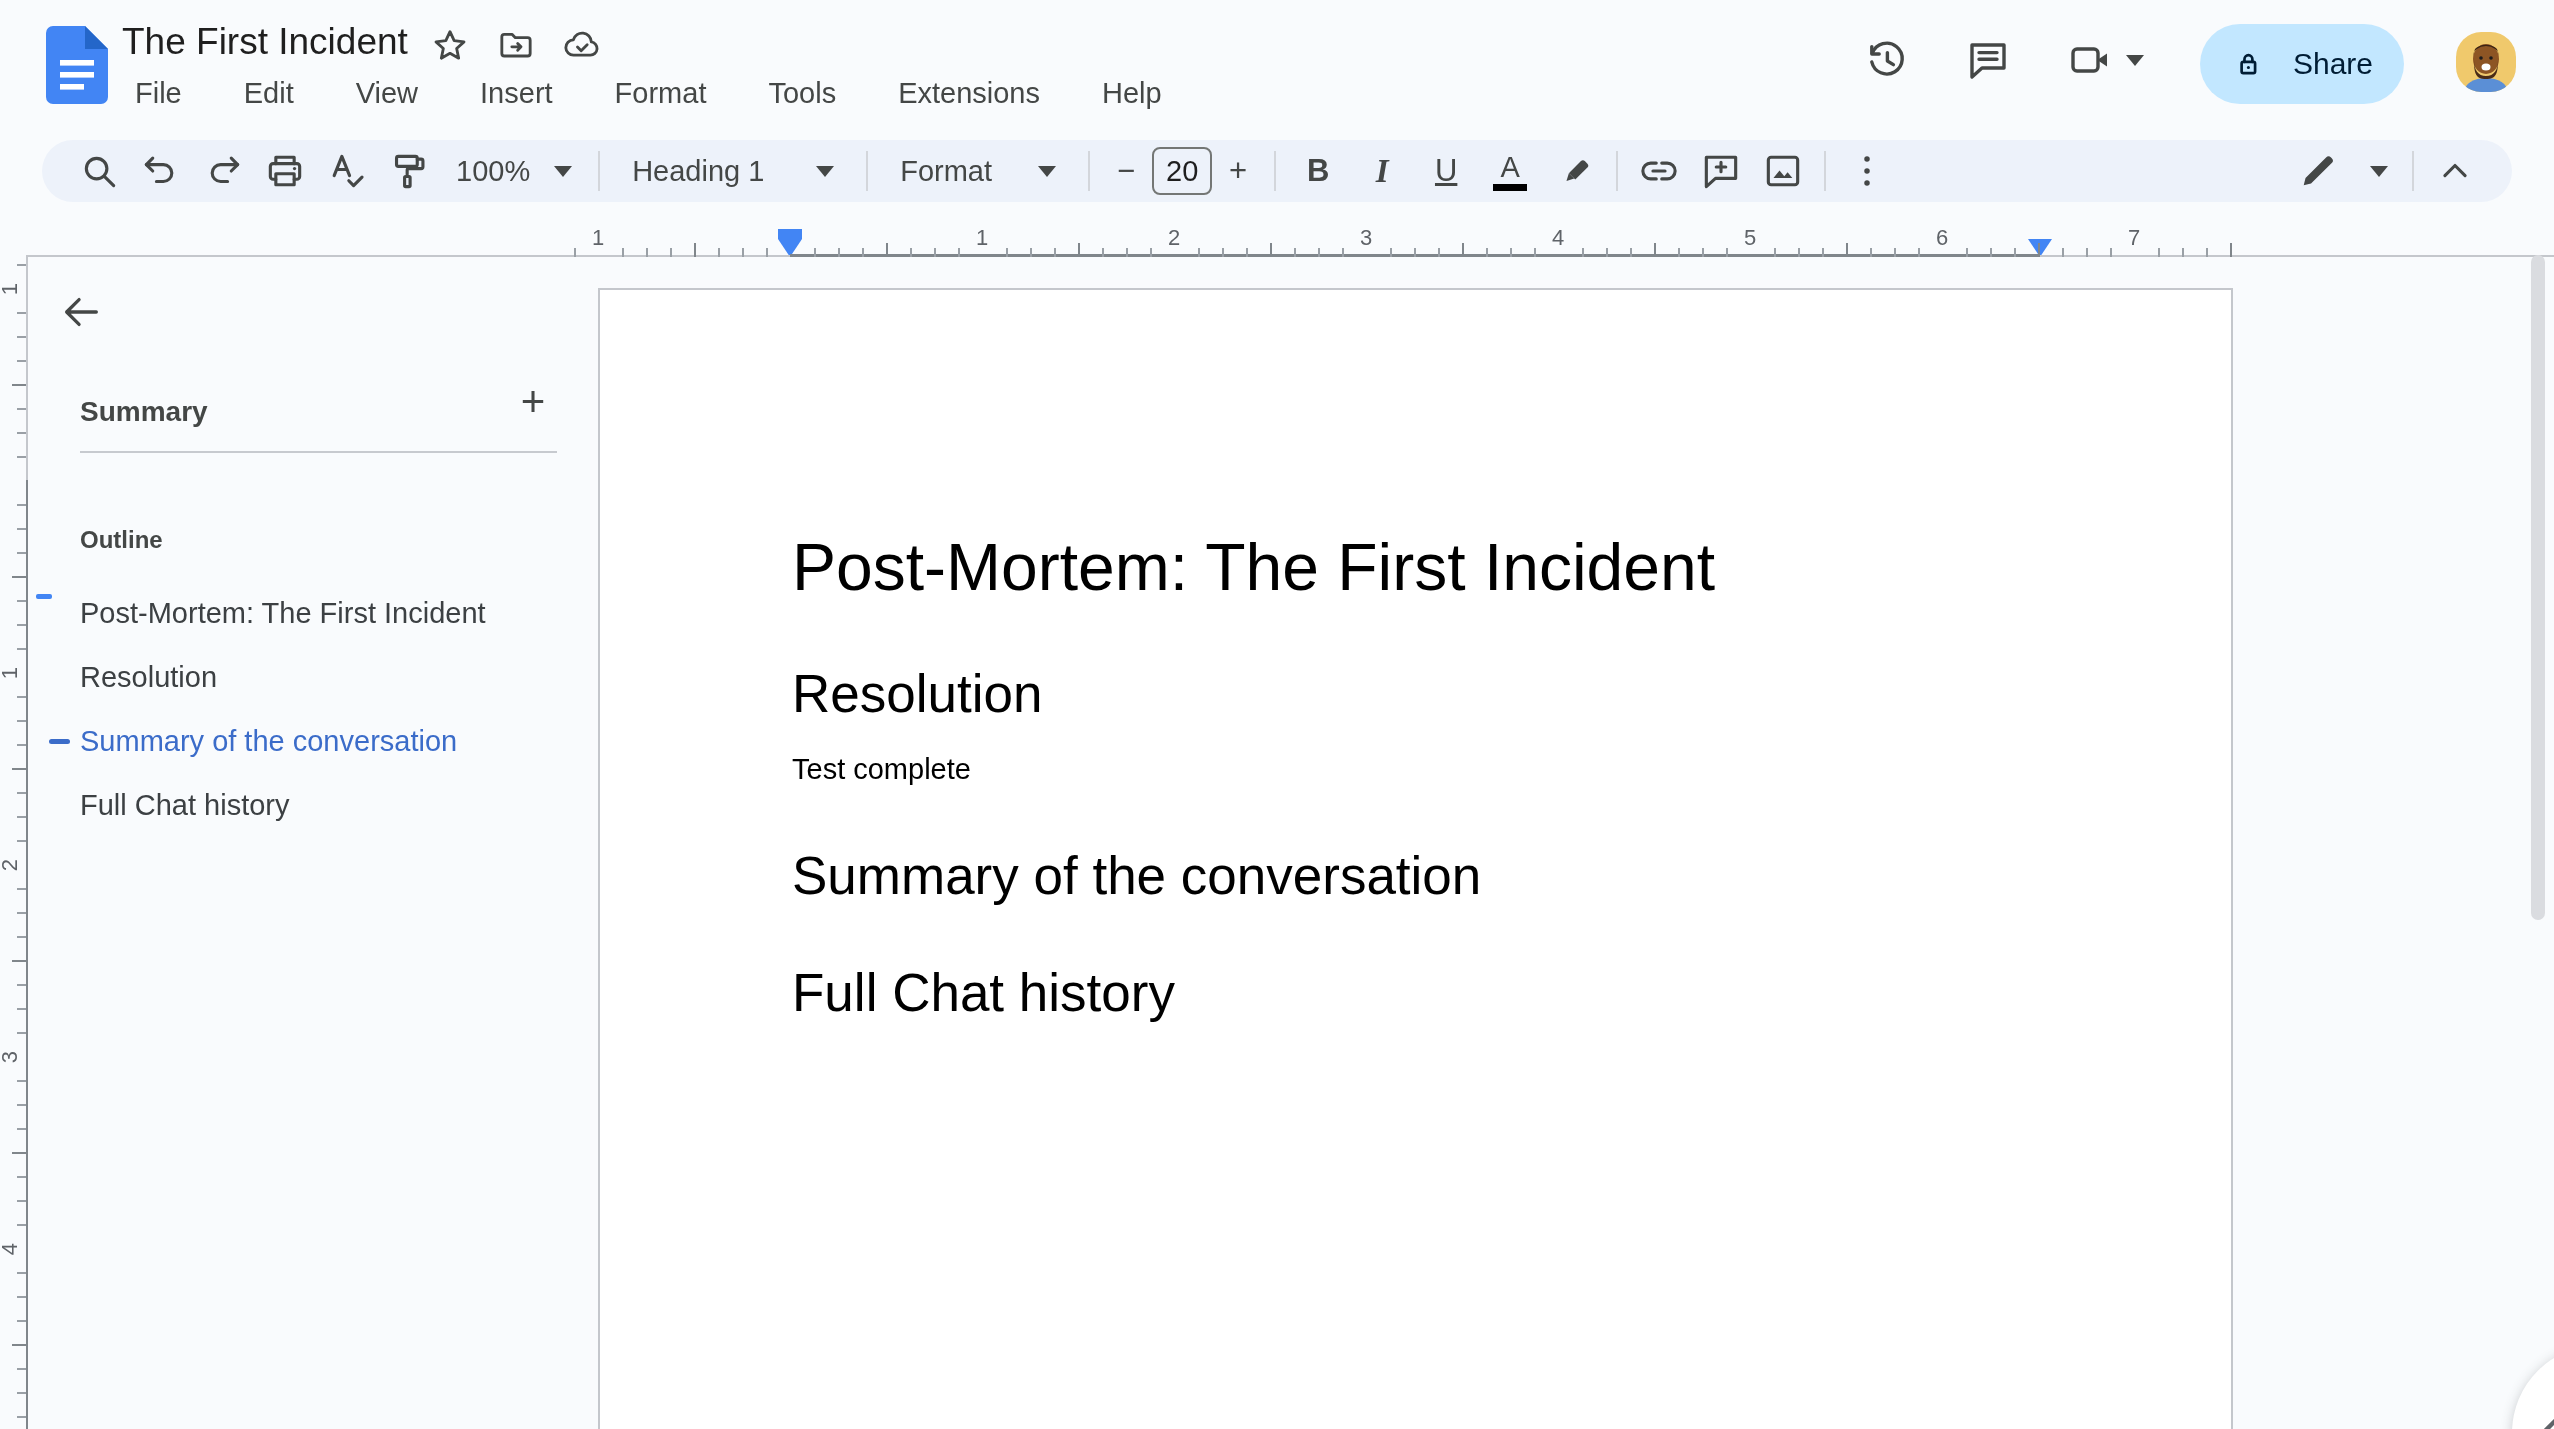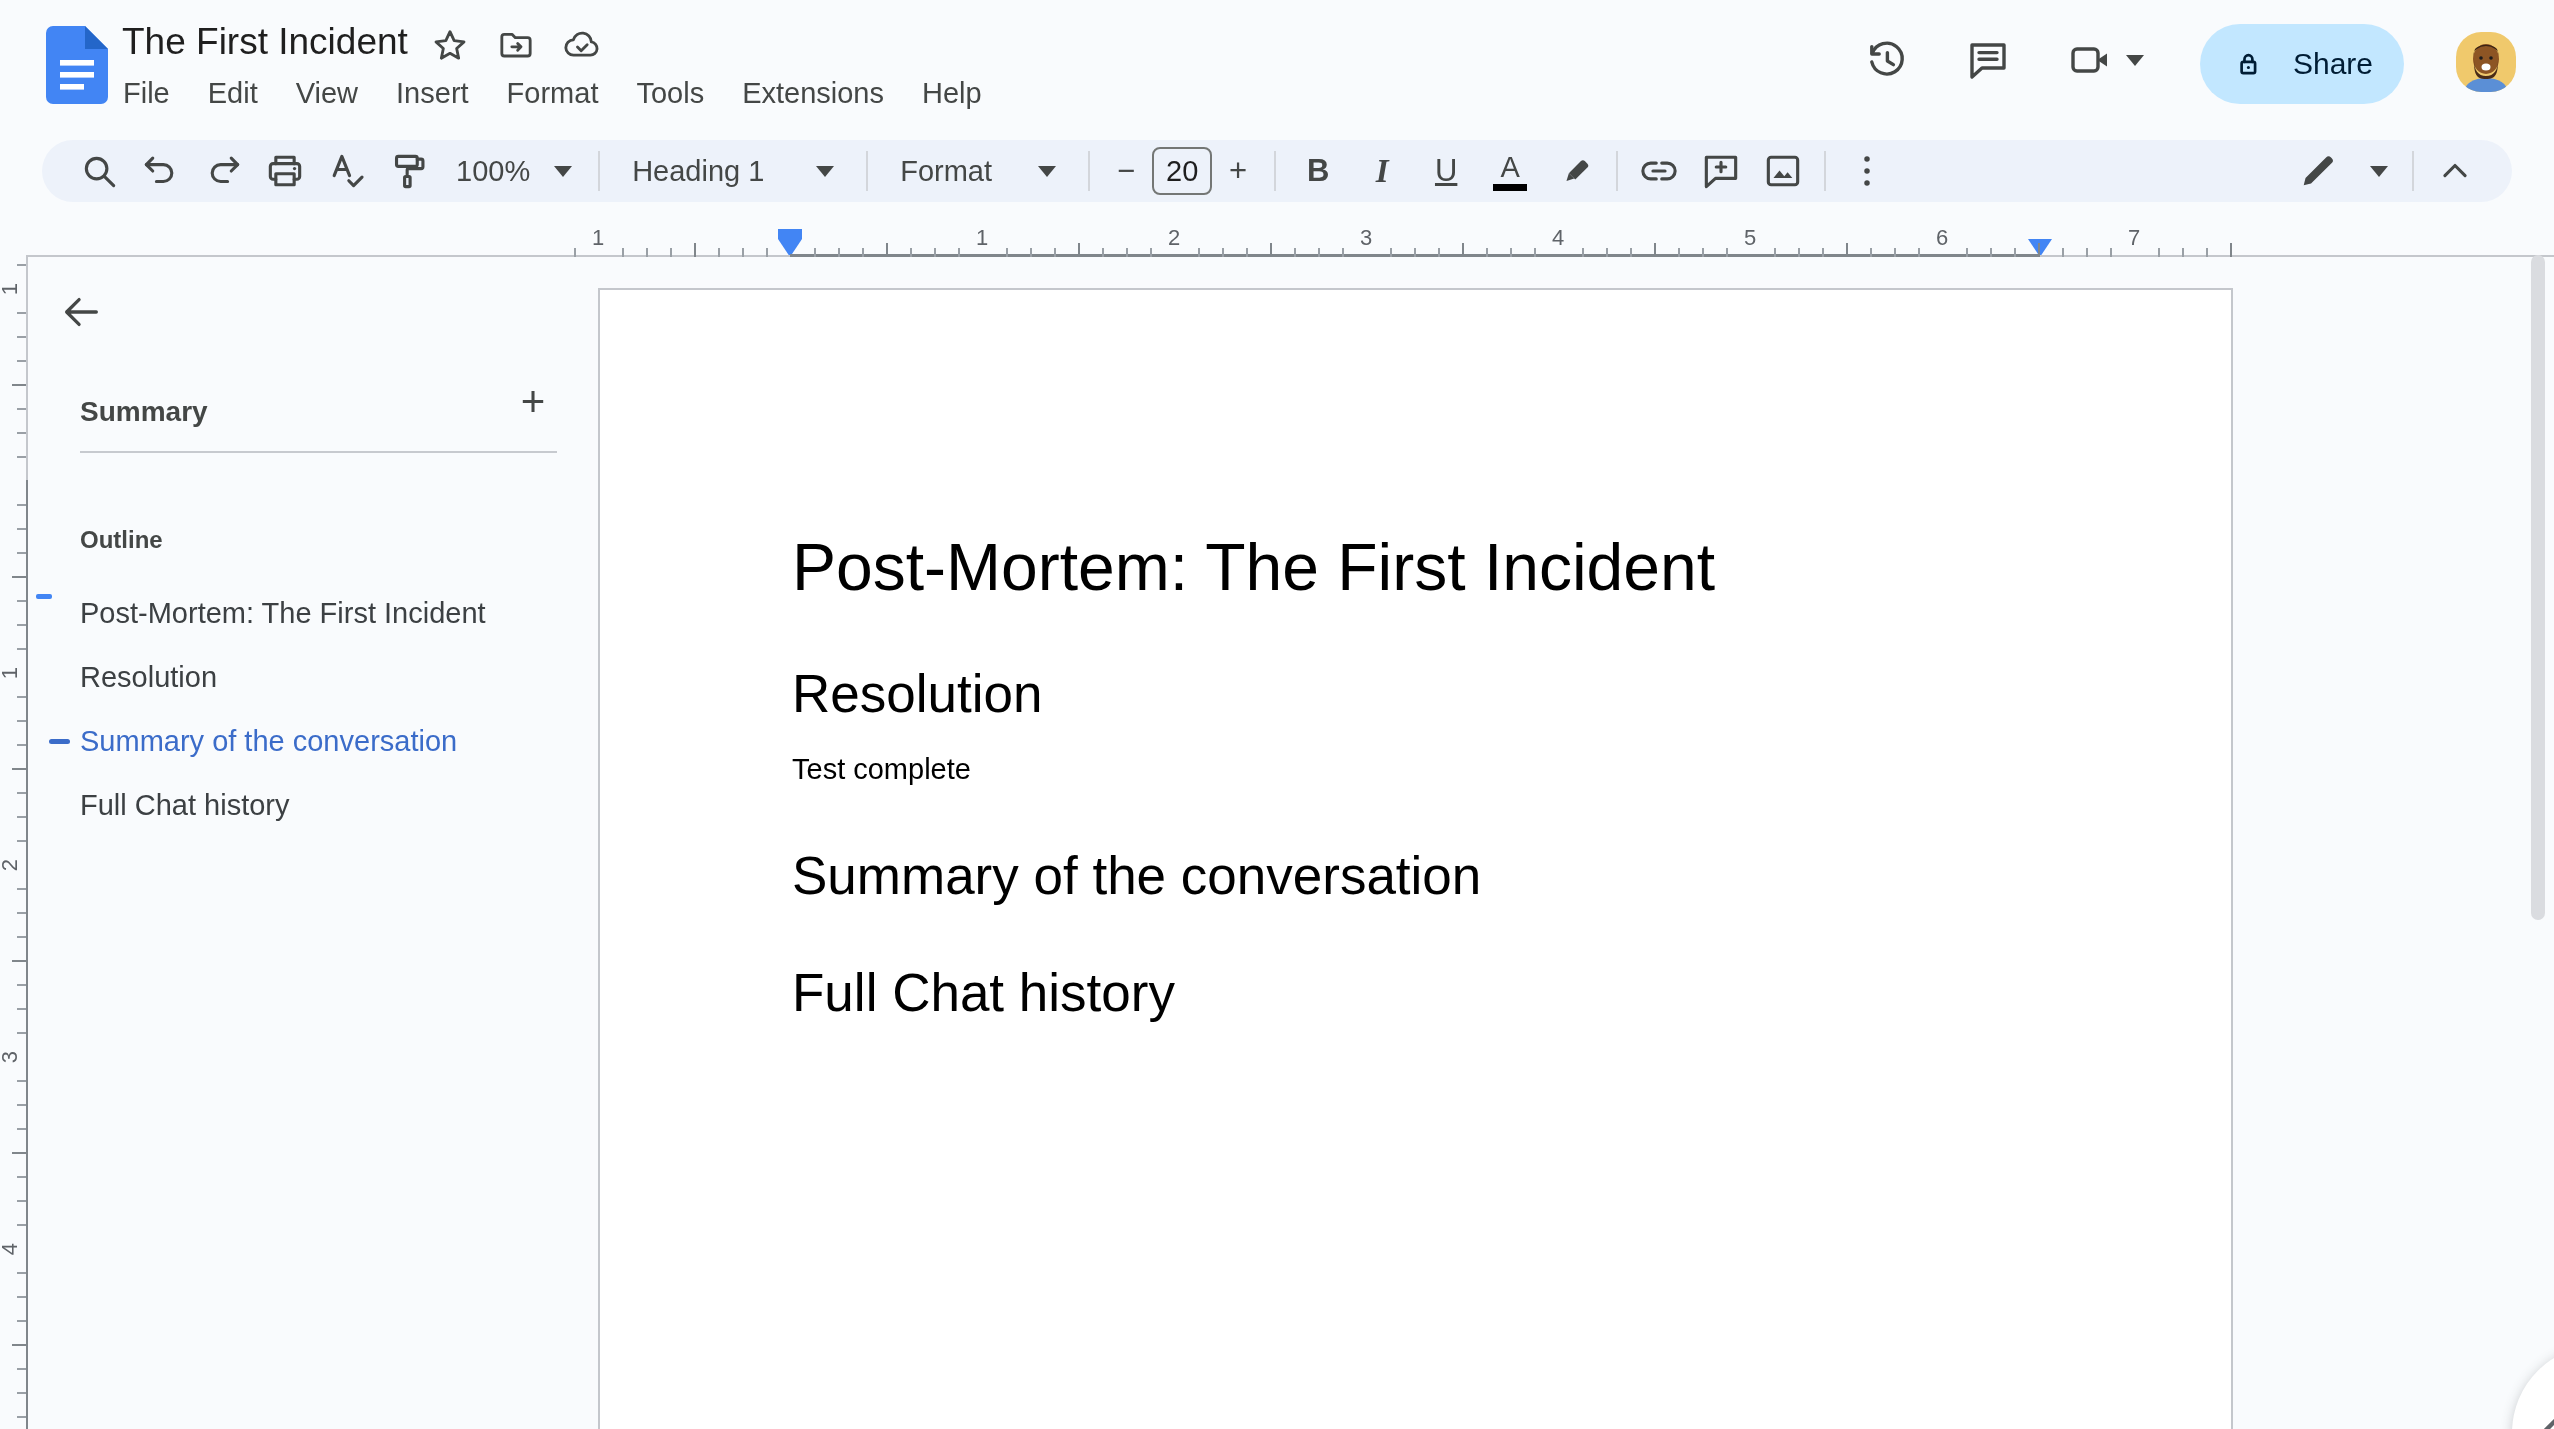--- a/index.html
+++ b/index.html
@@ -12,21 +12,21 @@
     -webkit-font-smoothing:antialiased;
   }
   .abs { position:absolute; }
 
   
   .logo { left:46px; top:26px; width:62px; height:78px; }
   .doc-title { left:122px; top:20px; font-size:37px; line-height:44px; color:#1f1f1f; white-space:nowrap; }
   .title-icons { left:430px; top:26px; display:flex; gap:26px; align-items:center; }
   .title-icons .icbtn { width:40px; height:40px; }
   .menubar { left:108px; top:72px; display:flex; gap:8px; align-items:center; height:42px; }
-  .menu-item { padding:0 15px; font-size:29px; color:#444746; line-height:42px; border-radius:8px; cursor:default; }
+  .menu-item { padding:0 27px; font-size:29px; color:#444746; line-height:42px; border-radius:8px; cursor:default; }
   .tr-icons { left:1862px; top:36px; display:flex; gap:54px; align-items:center; }
   .tr-icons .icbtn { width:48px; height:48px; }
   .vc-group { display:flex; align-items:center; gap:12px; }
   .share-btn { left:2200px; top:24px; width:204px; height:80px; background:#c2e7ff; border-radius:40px;
     display:flex; align-items:center; justify-content:center; gap:28px; }
   .share-btn span { font-size:30px; font-weight:500; color:#001d35; }
   .avatar { left:2456px; top:32px; width:60px; height:60px; border-radius:42%; overflow:hidden; }
 
   .icbtn { display:flex; align-items:center; justify-content:center; cursor:default; }
   svg.ic { fill:none; stroke:#444746; stroke-width:1.7; stroke-linecap:round; stroke-linejoin:round; }

